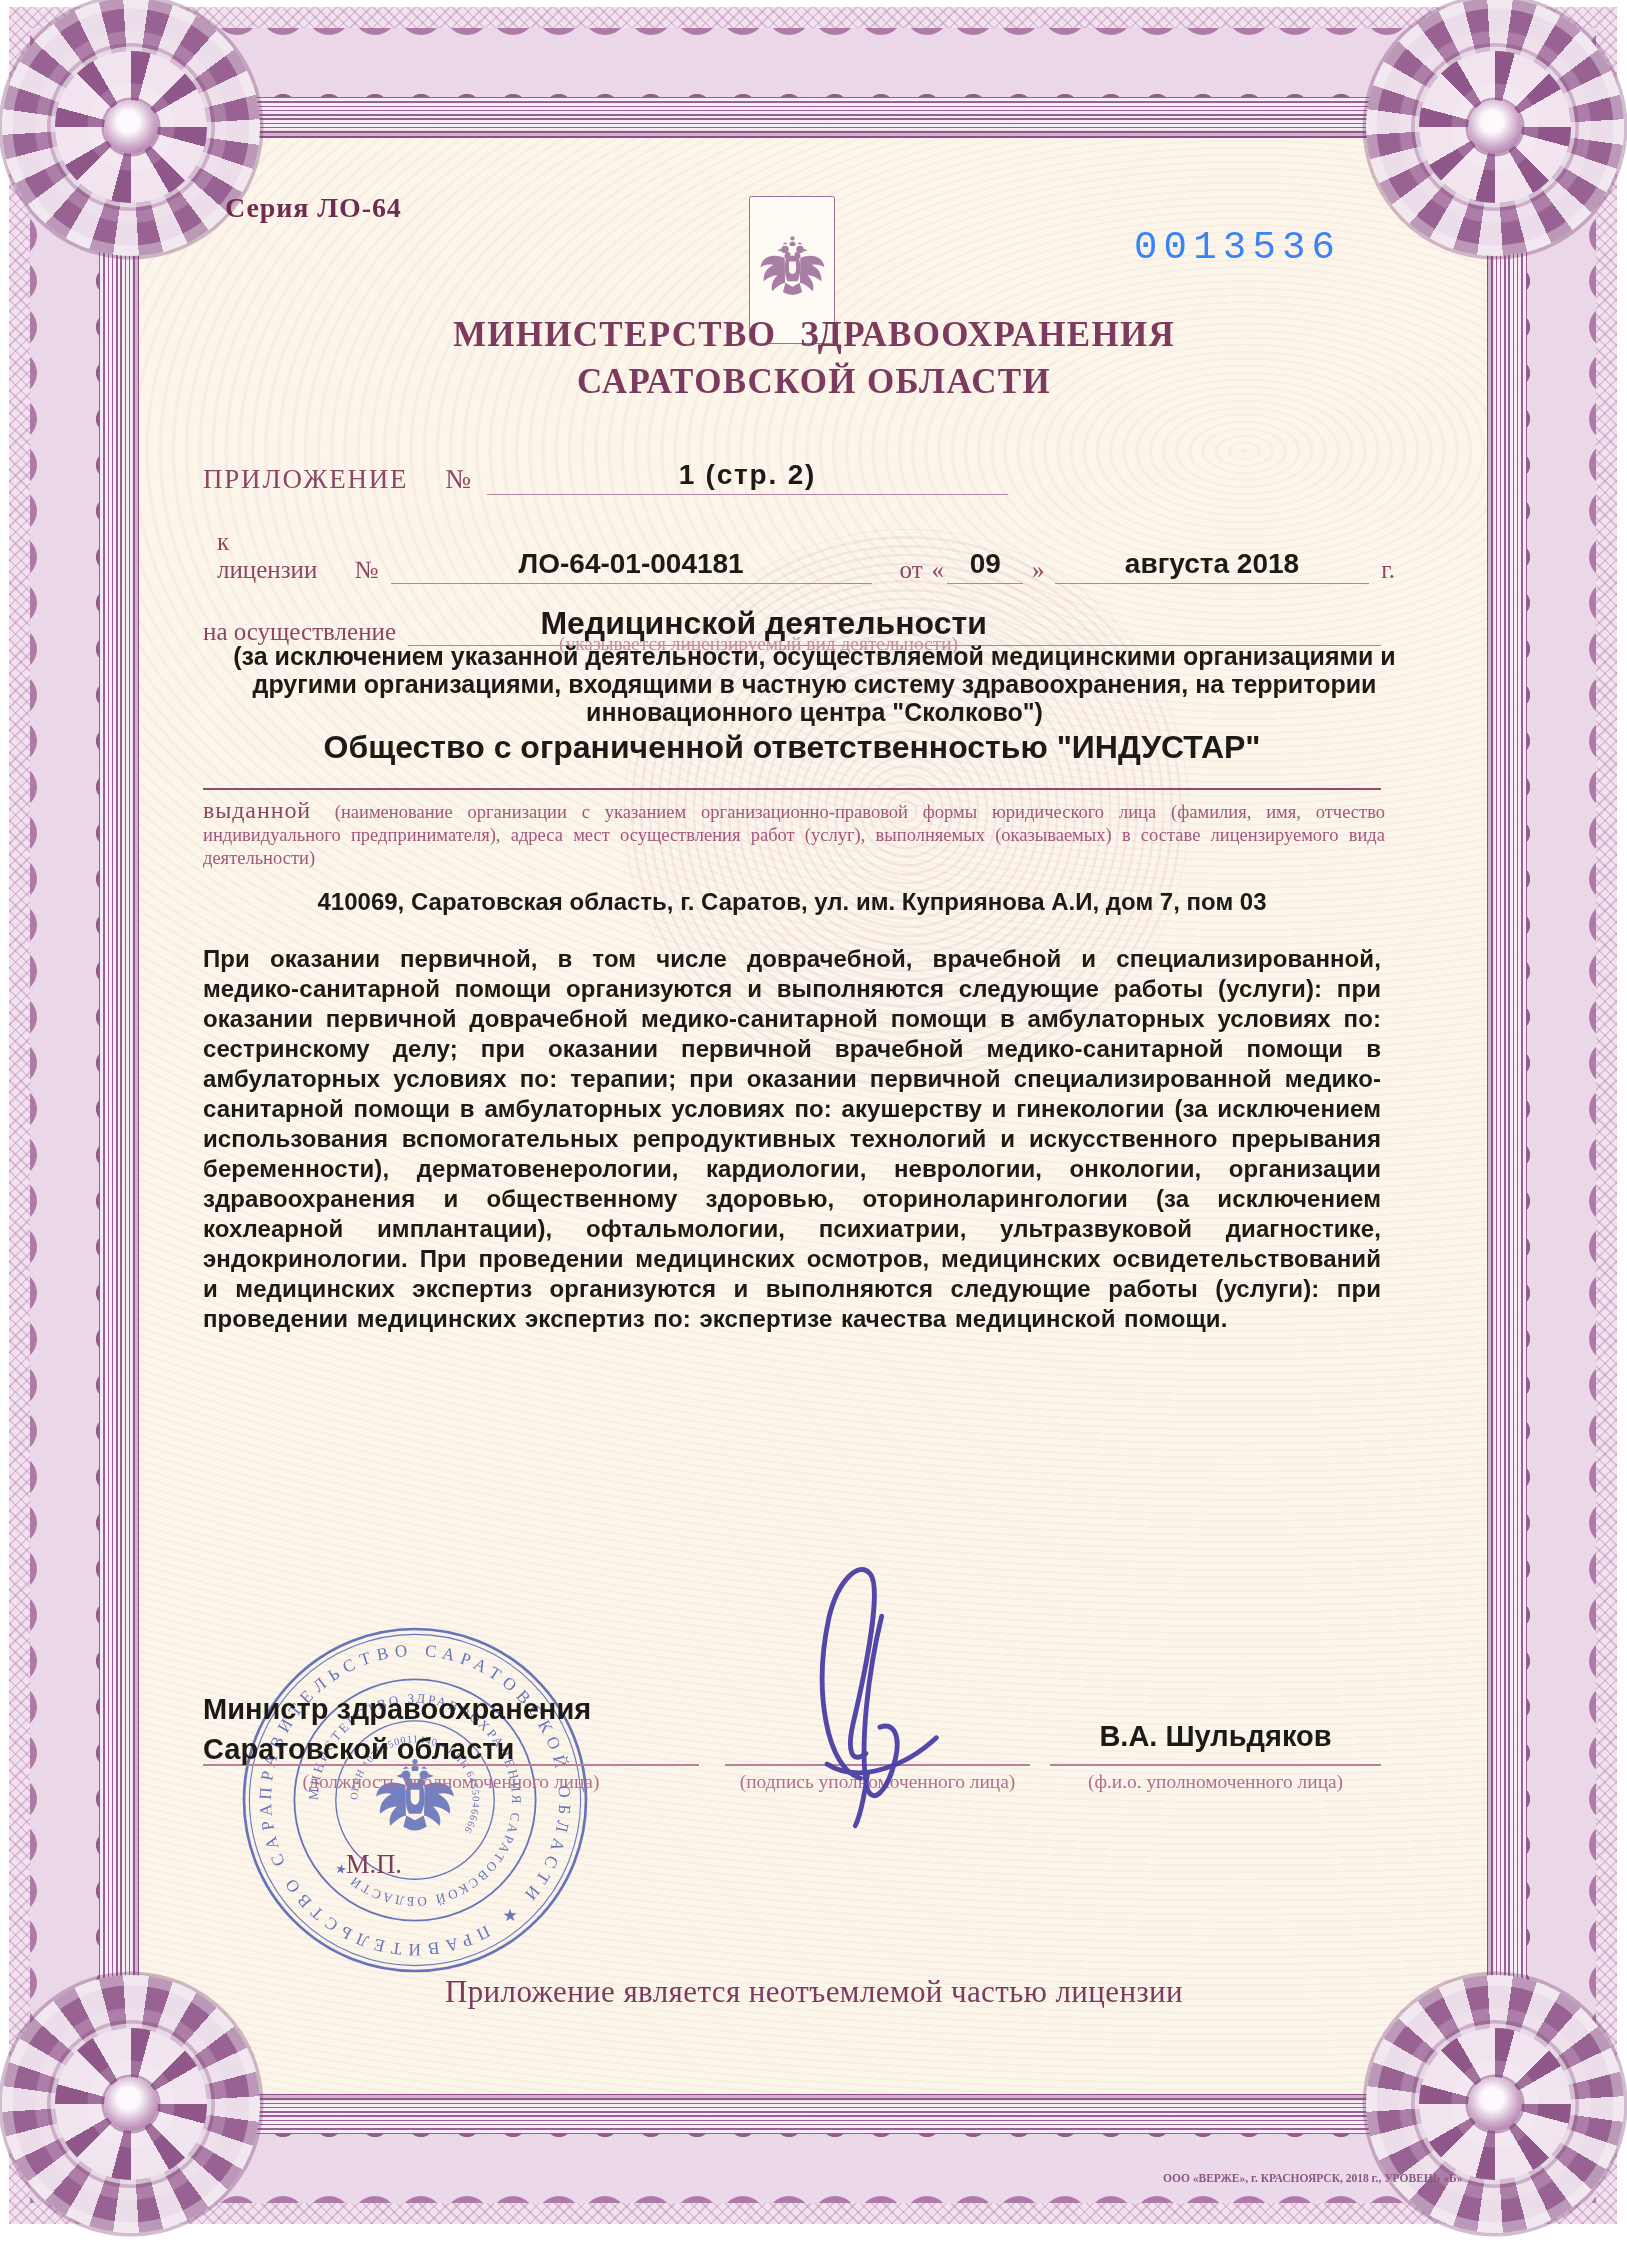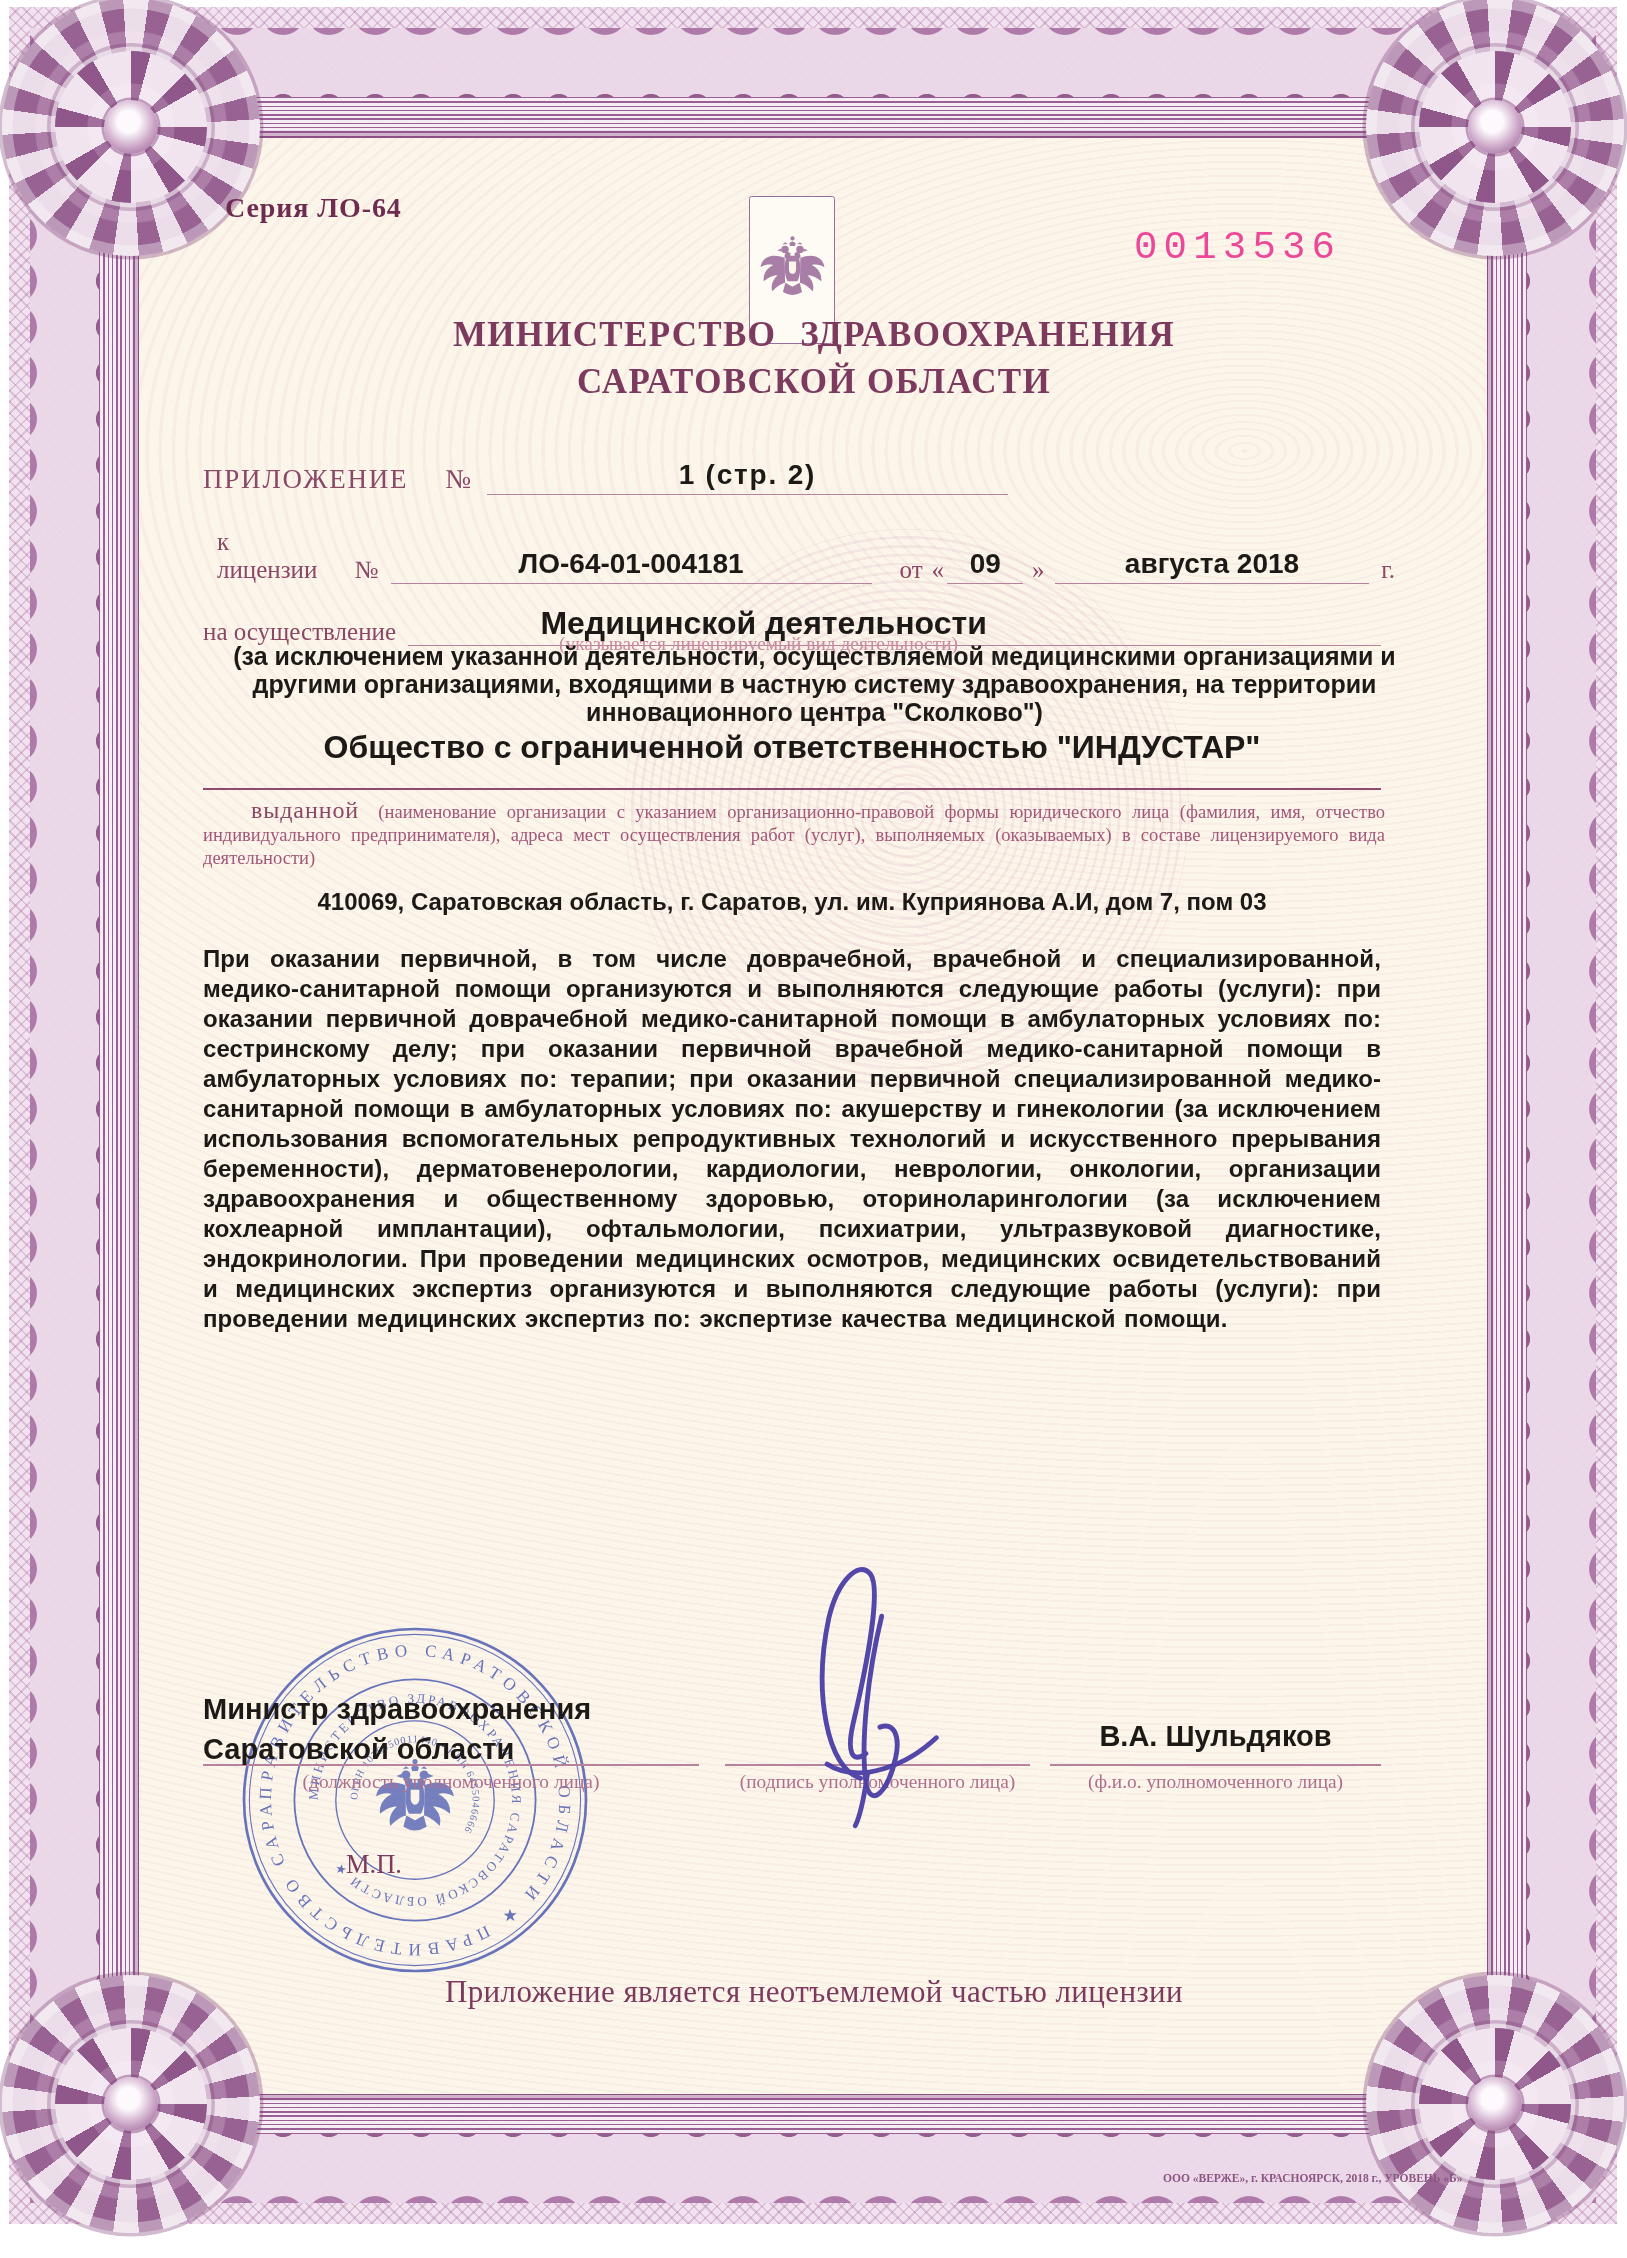--- a/index.html
+++ b/index.html
@@ -77,21 +77,21 @@
   .txt { position:absolute; z-index:3; }
   .sans-bold { font-family:"Liberation Sans","DejaVu Sans",sans-serif; font-weight:bold; color:#1c1916; }
 
   .series { left:225px; top:192px; font-size:28px; font-weight:600; color:#6e2d50; letter-spacing:0.9px; }
 
   .emblem-box { left:749px; top:196px; width:86px; height:148px; border:1.8px solid #9c6f98;
     border-radius:2.6px 2.6px 5.3px 5.3px; background:#fdfbf3; display:flex; align-items:center; justify-content:center; }
   .emblem-box svg { width:71px; height:124px; color:#a173a0; opacity:.92; }
 
   .form-number { left:1134px; top:226px; font-family:"Liberation Mono","DejaVu Sans Mono",monospace;
-    font-size:39px; letter-spacing:6.2px; color:#ec4899; }
+    font-size:39px; letter-spacing:6.2px; color:#3b82f6; }
 
   .ministry-title { left:0; right:0; top:311px; text-align:center; font-size:35px; font-weight:bold;
     color:#7c3a5e; letter-spacing:1.3px; line-height:47px; }
   .ministry-title .l1 { word-spacing:14px; }
 
   .row { display:flex; align-items:flex-end; }
   .blank { border-bottom:1.8px solid #b5839d; text-align:center; padding:0 7px 2.6px 7px; }
 
   .appendix-row { left:203px; top:459px; width:1178px; font-size:27px; color:#8a4766; letter-spacing:1.8px; }
   .appendix-row .nosign { margin-left:37px; }
@@ -111,21 +111,21 @@
 
   .activity-caption { left:476px; top:633px; width:565px; text-align:center; font-size:19.4px; color:#c98ca3; }
 
   .exception { left:221px; top:642px; width:1187px; text-align:center; font-size:25px; line-height:28px; }
 
   .company { left:203px; top:729px; width:1178px; text-align:center; font-size:32px; }
 
   .divider { left:203px; top:788px; width:1178px; height:1.8px; background:#8e4a70; z-index:3; position:absolute; }
 
   .issued { left:203px; top:799px; width:1182px; font-size:18.5px; line-height:23px; color:#a2587b; text-align:justify; }
-  .issued .lbl { font-size:24px; color:#8a4766; letter-spacing:0.9px; margin-right:8.8px;margin-left:48px; }
+  .issued .lbl { font-size:24px; color:#8a4766; letter-spacing:0.9px; margin-right:8.8px; }
 
   .address { left:203px; top:888px; width:1178px; text-align:center; font-size:24px; }
 
   .works { left:203px; top:944px; width:1178px; font-size:24px; line-height:30px;
     text-align:justify; letter-spacing:0.1px; word-spacing:1.8px; }
 
   .position { left:203px; top:1689px; font-size:29px; line-height:40px; z-index:4; }
   .uline { position:absolute; height:1.8px; background:#b5839d; z-index:3; }
   .u-pos  { left:203px;  top:1764px; width:496px; }
   .u-sig  { left:725px;  top:1764px; width:305px; }

